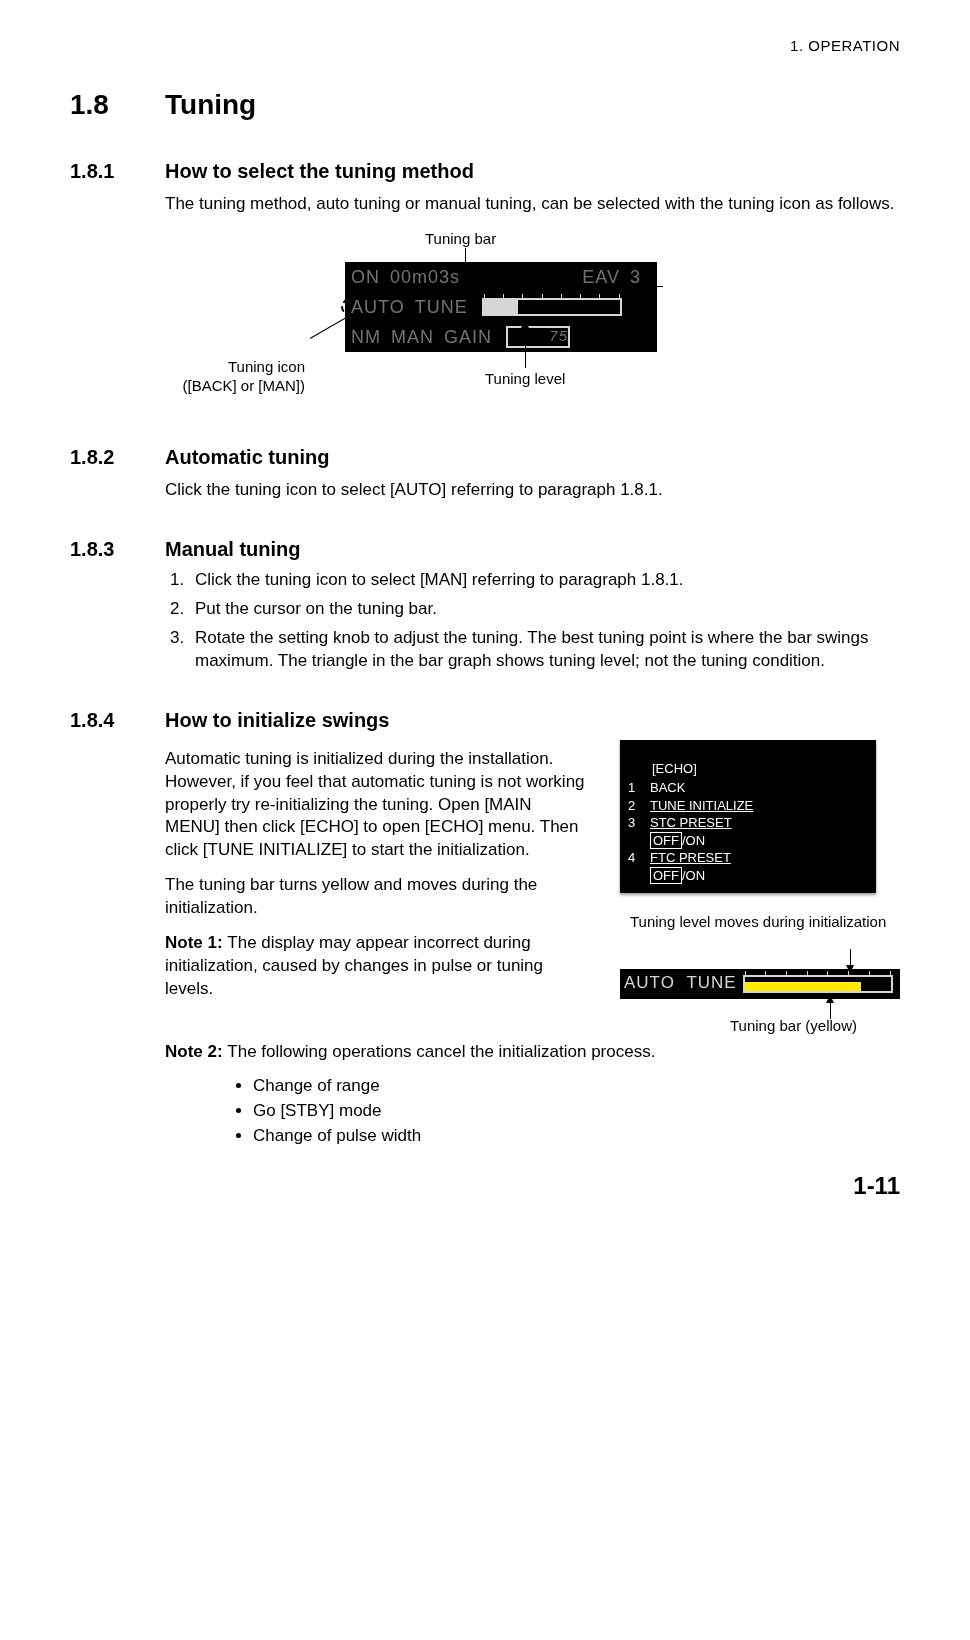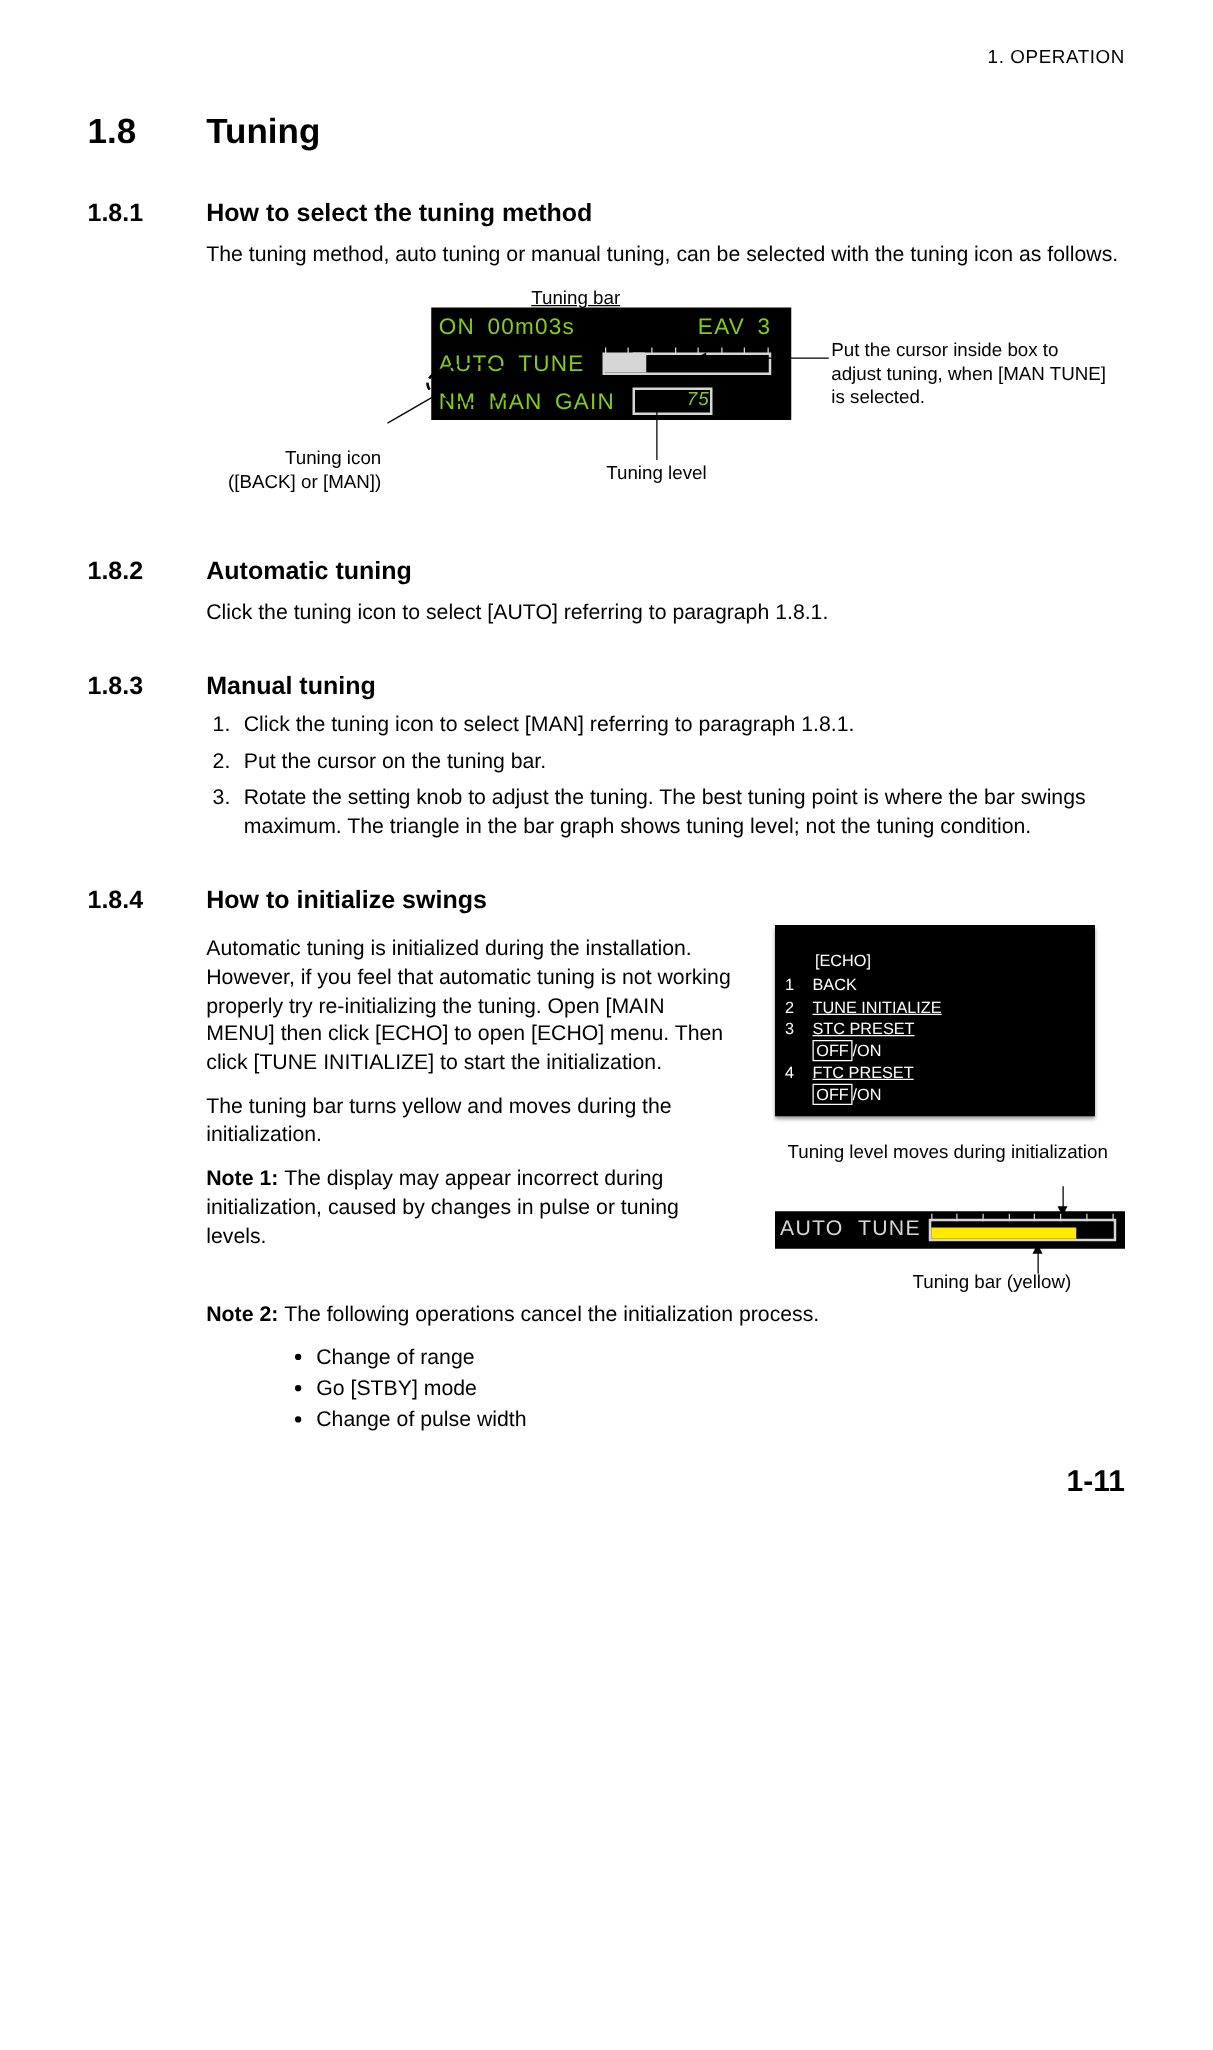--- a/index.html
+++ b/index.html
@@ -83,24 +83,24 @@
   
   .fig1-wrap {
     position: relative;
     width: 740px;
     height: 180px;
     margin: 14px 0 10px 0;
   }
   .panel {
     position: absolute;
     left: 180px;
-    top: 16px;
-    width: 288px;
+    top: 32px;
+    width: 312px;
     background: #000;
-    color: #84cc16;
+    color: #737373;
     font-family: Arial, sans-serif;
   }
   .panel-row {
     display: flex;
     align-items: center;
     height: 30px;
     font-size: 18px;
     letter-spacing: 1px;
     padding: 0 6px;
     box-sizing: border-box;
@@ -278,21 +278,21 @@
 
   <div class="subsection-row">
     <div class="num">1.8.1</div>
     <div class="title">How to select the tuning method</div>
   </div>
   <div class="body-block">
     <p>The tuning method, auto tuning or manual tuning, can be selected with the tuning icon as follows.</p>
 
     <div class="fig1-wrap">
 
-      <div class="annot" style="left:260px; top:0;text-decoration:underline;">Tuning bar</div>
+      <div class="annot" style="left:260px; top:0;">Tuning bar</div>
       <div class="line" style="left:300px; top:18px; width:1px; height:42px;"></div>
       <div class="arrowhead arrow-down" style="left:296px; top:60px;"></div>
 
       <div class="panel">
         <div class="panel-row">
           <span>ON</span>
           <span>00m03s</span>
           <span class="spacer"></span>
           <span>EAV</span>
           <span>3</span>
@@ -318,21 +318,20 @@
         <div class="panel-row">
           <span>NM</span>
           <span>MAN</span>
           <span>GAIN</span>
           <span class="gain-box">75</span>
         </div>
       </div>
 
       <div class="dashed-oval" style="left:176px; top:60px; width:74px; height:30px;"></div>
 
-      <div class="annot" style="left:500px; top:42px; width:220px;">Put the cursor inside box to adjust tuning, when [MAN TUNE] is selected.</div>
       <div class="line" style="left:400px; top:56px; width:98px; height:1px;"></div>
       <div class="arrowhead arrow-left" style="left:392px; top:52px;"></div>
 
       <div class="annot right" style="left:-30px; top:128px; width:170px;">
         <span>Tuning icon</span><br>
         <span>([BACK] or [MAN])</span>
       </div>
       <div class="line" style="left:145px; top:108px; width:48px; height:1px; transform:rotate(-30deg); transform-origin:left center;"></div>
 
       <div class="annot" style="left:320px; top:140px;">Tuning level</div>

